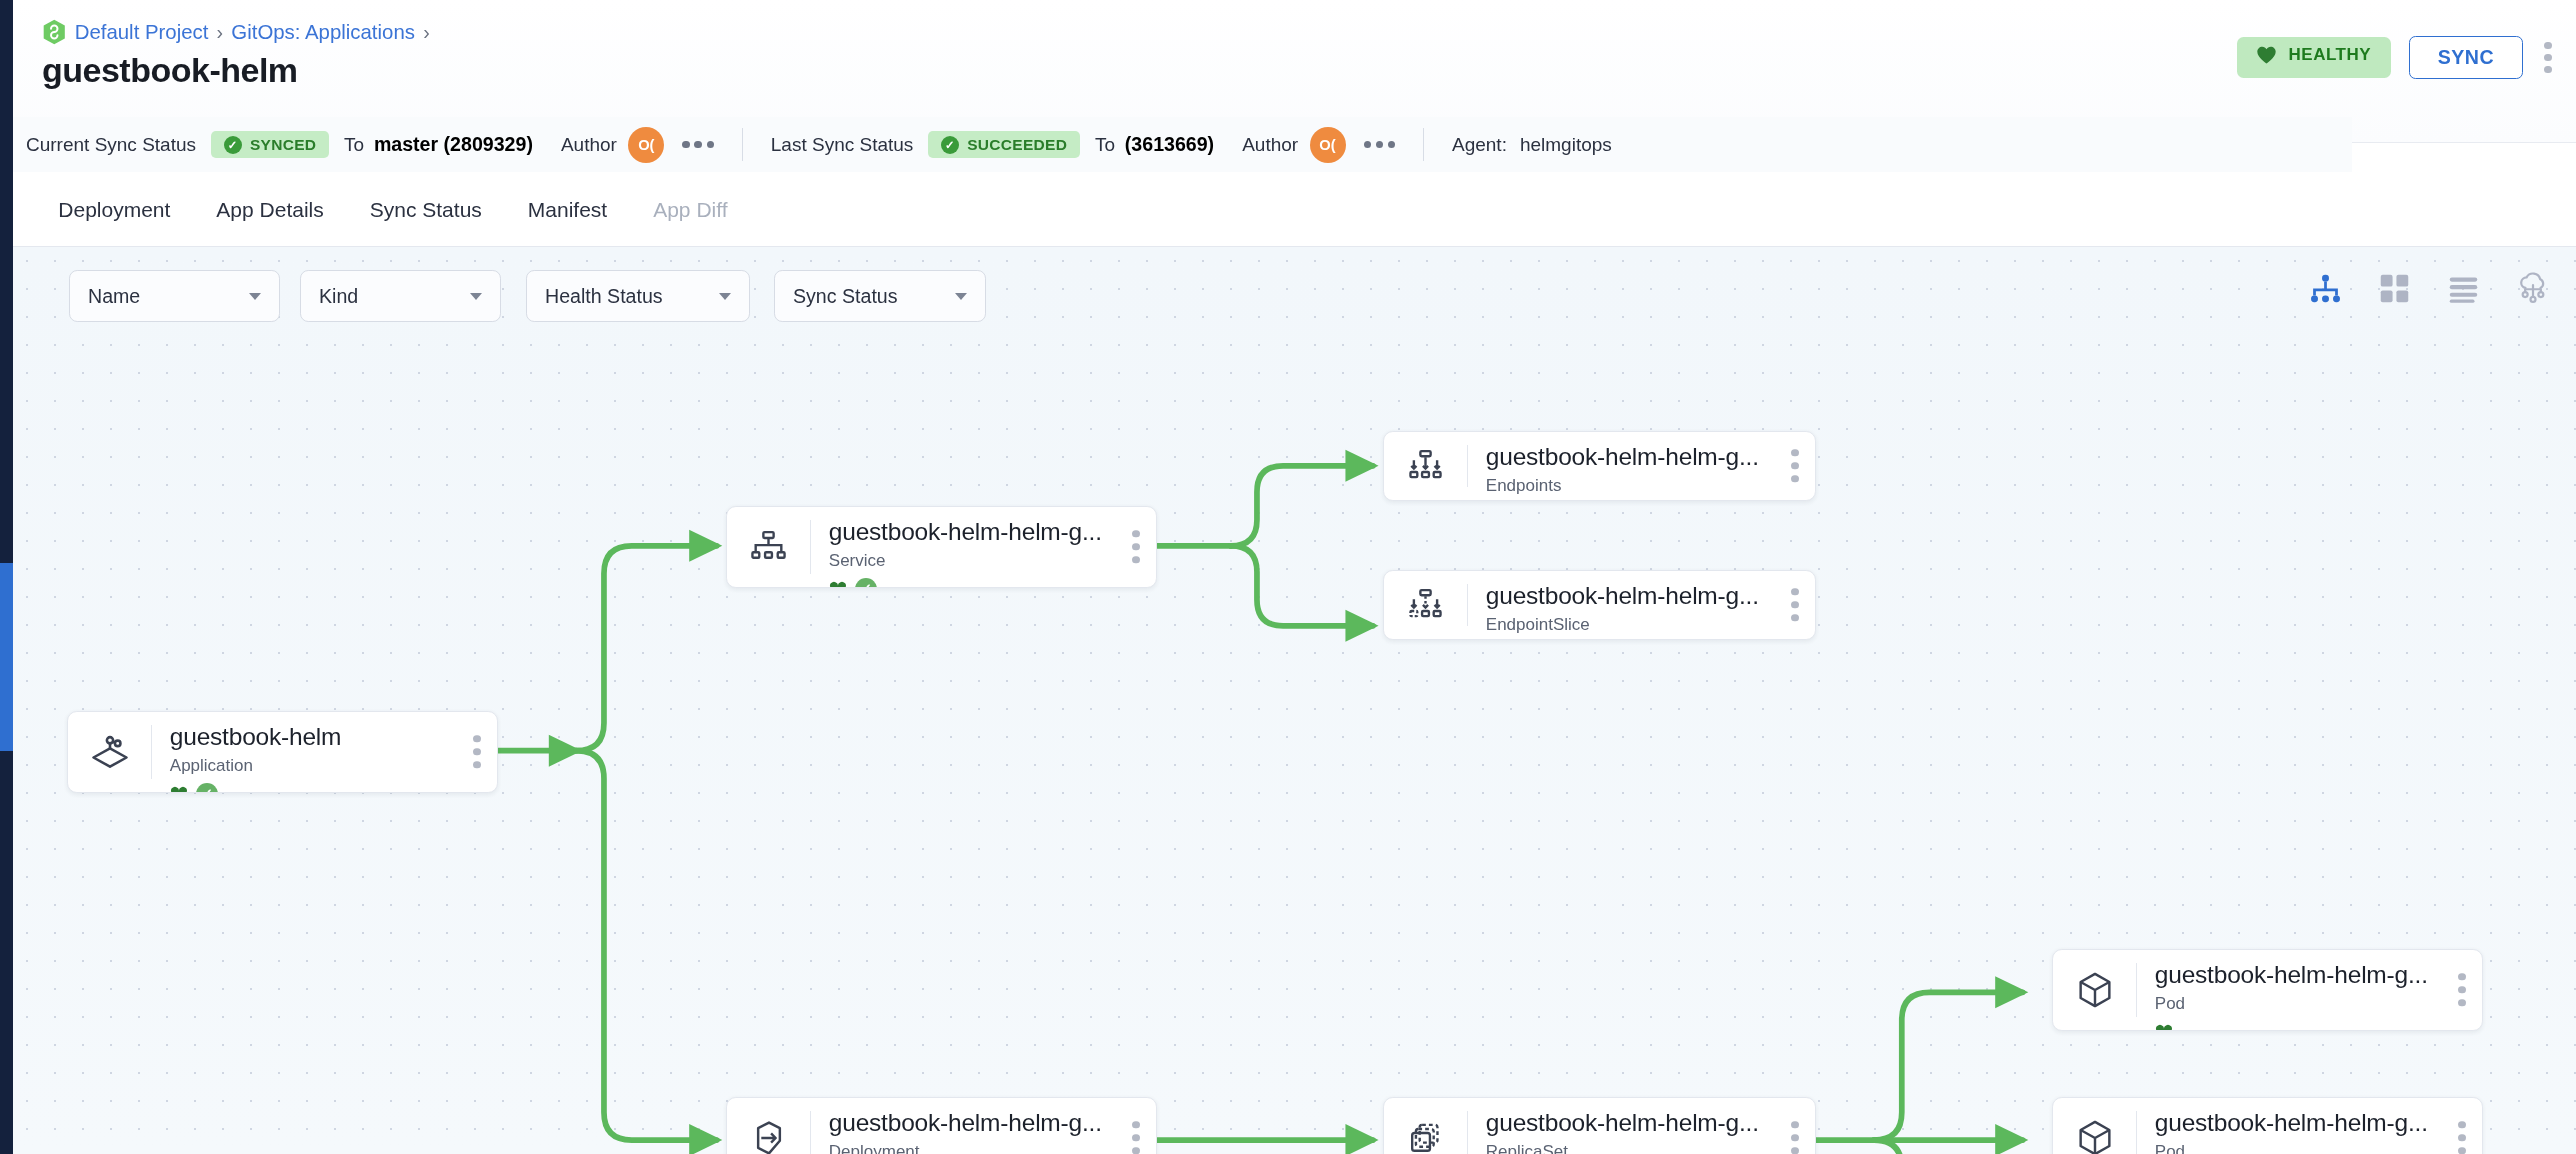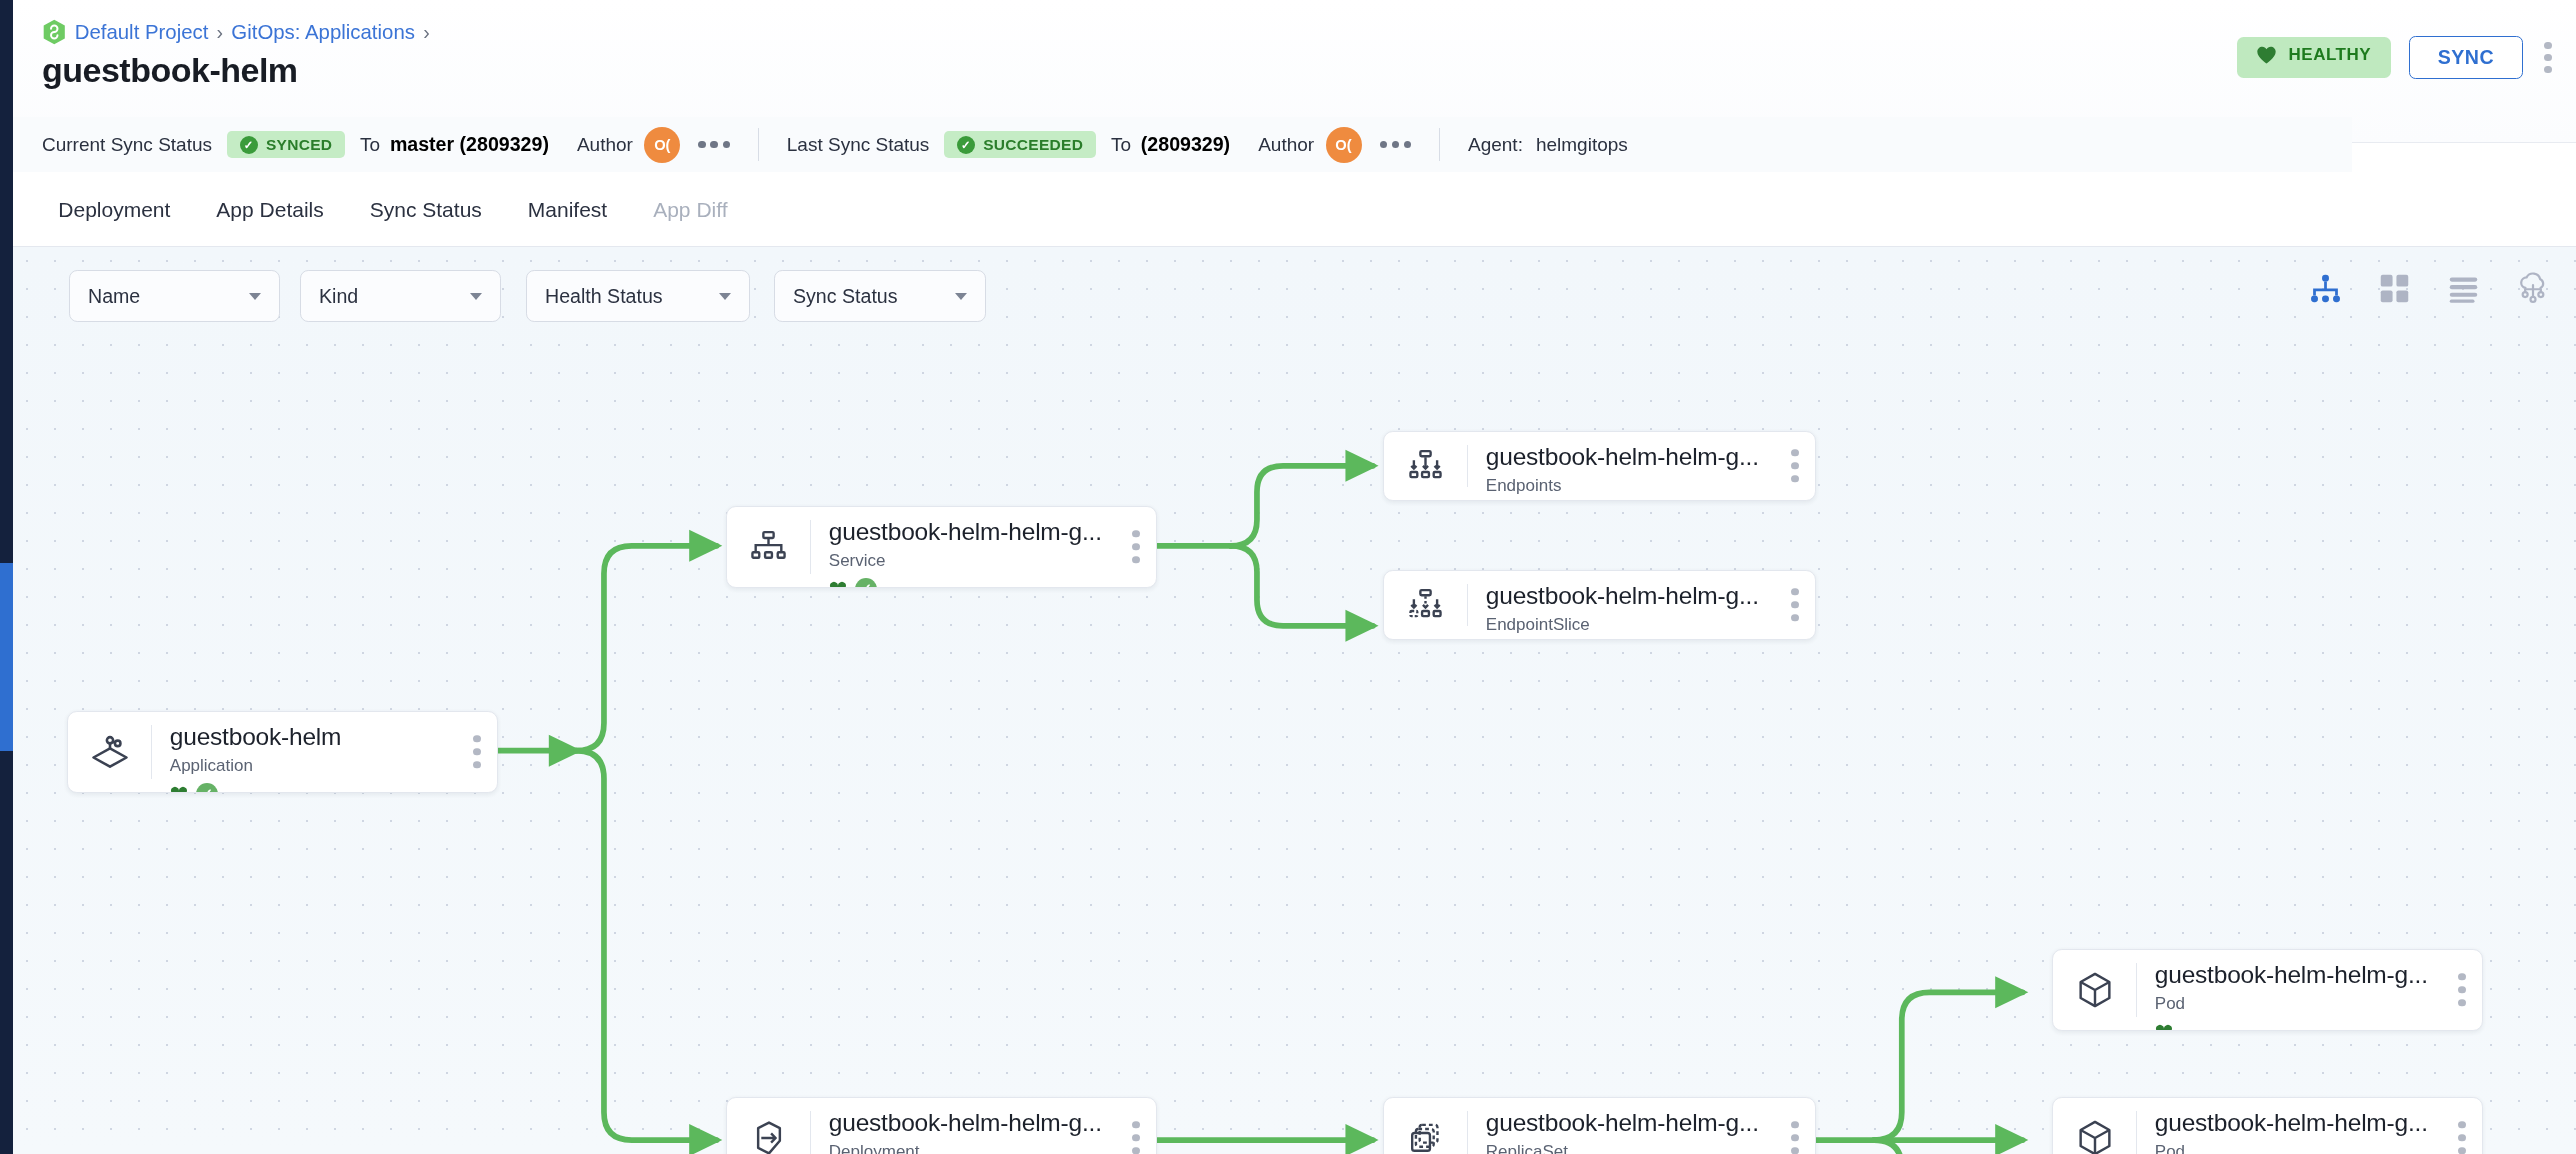--- a/index.html
+++ b/index.html
@@ -54,21 +54,21 @@
     border-radius:6.5px;padding:9px 28px;font-size:19.6px;font-weight:700;
     letter-spacing:0.5px;cursor:pointer;
   }
   .kebab-v{ display:flex;flex-direction:column;gap:4.9px;align-items:center;cursor:pointer;padding:3.3px;}
   .kebab-v i{ width:7.3px;height:7.3px;border-radius:50%;background:#b3b8c4;display:block;}
 
   
   #status-strip{
     position:absolute; left:13px; top:117px; width:2339px; height:56px;
     background:#f9fbfd; border-bottom:0.8px solid #e4e8ef;
-    display:flex; align-items:center; padding-left:29px; gap:0px;
+    display:flex; align-items:center; padding-left:13px; gap:0px;
   }
   .st-label{ font-size:19px; color:#2b3140; white-space:nowrap;}
   .pill{
     display:inline-flex;align-items:center;gap:8.2px;
     background:#c5ecc5;color:#2a7d2a;border-radius:4.9px;
     padding:4.9px 13px;font-size:15.5px;font-weight:700;letter-spacing:0.3px;margin:0 14.7px;
   }
   .pill .chk{
     width:18px;height:18px;border-radius:50%;background:#3a9b3a;color:#fff;
     display:inline-flex;align-items:center;justify-content:center;font-size:11.4px;font-weight:700;
@@ -214,21 +214,21 @@
     </span>
 
   <span class="vsep"></span>
 
   <span class="st-label">Last Sync Status</span>
   <span class="pill">
     <span class="chk">✓</span>
     <span>SUCCEEDED</span>
   </span>
   <span class="to-word">To</span>
-  <a class="rev-link" href="#">(2809329)</a>
+  <a class="rev-link" href="#">(3613669)</a>
   <span class="author-word">Author</span>
   <span class="avatar">O(</span>
   <span class="kebab-h">
       <i></i>
       <i></i>
       <i></i>
     </span>
 
   <span class="vsep"></span>
 

